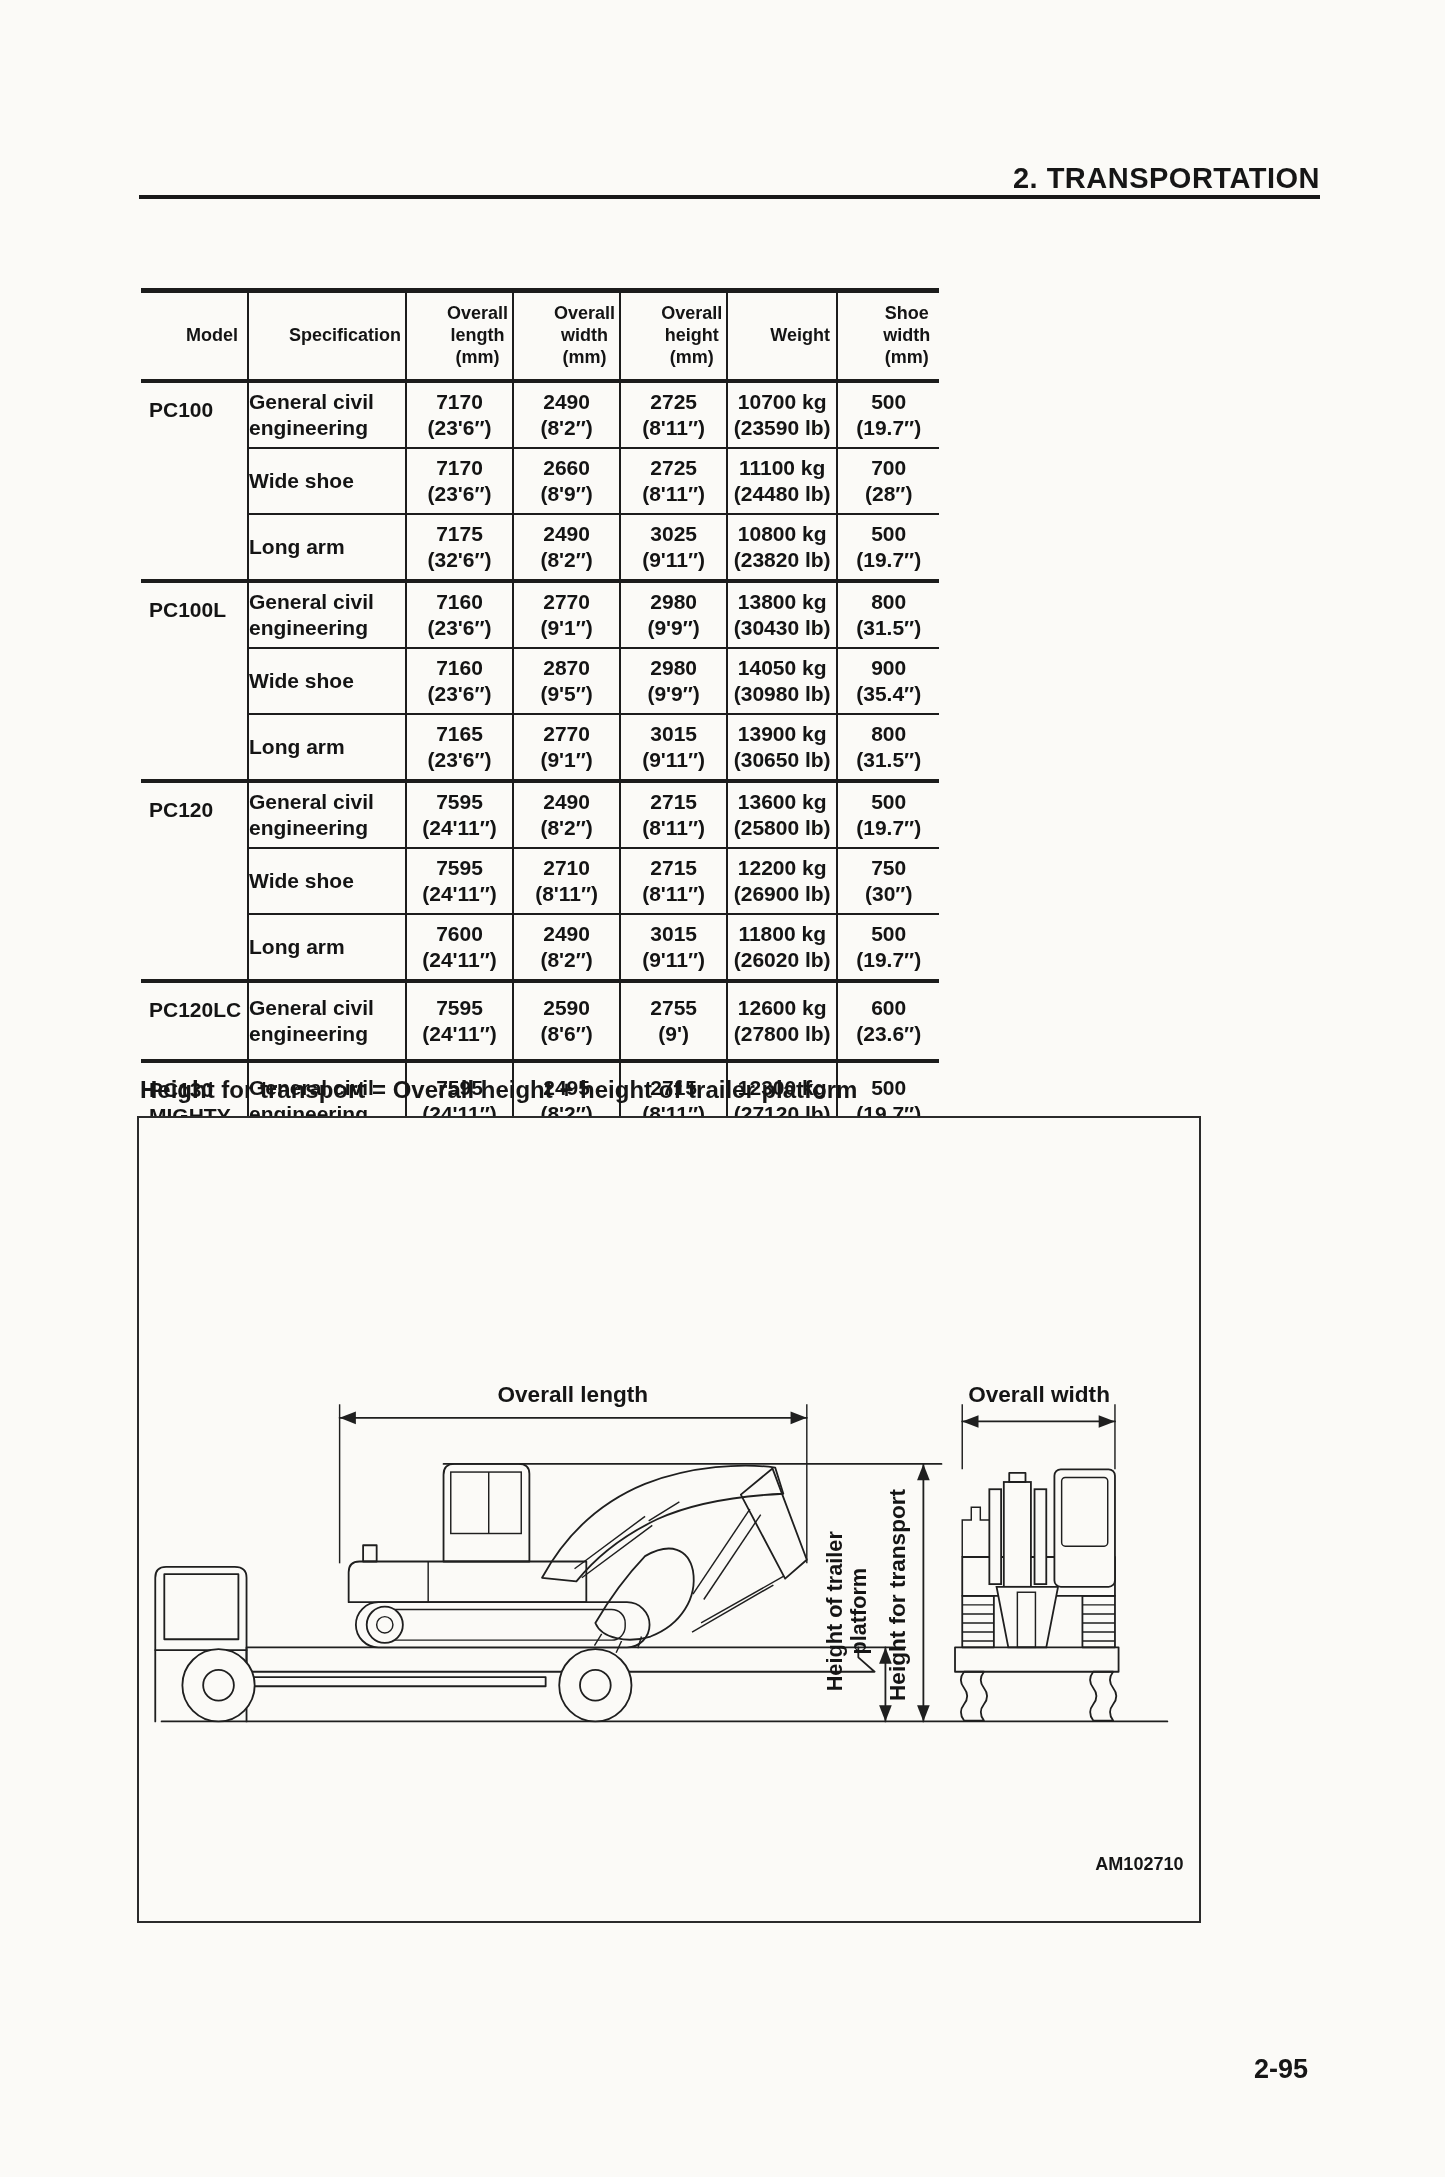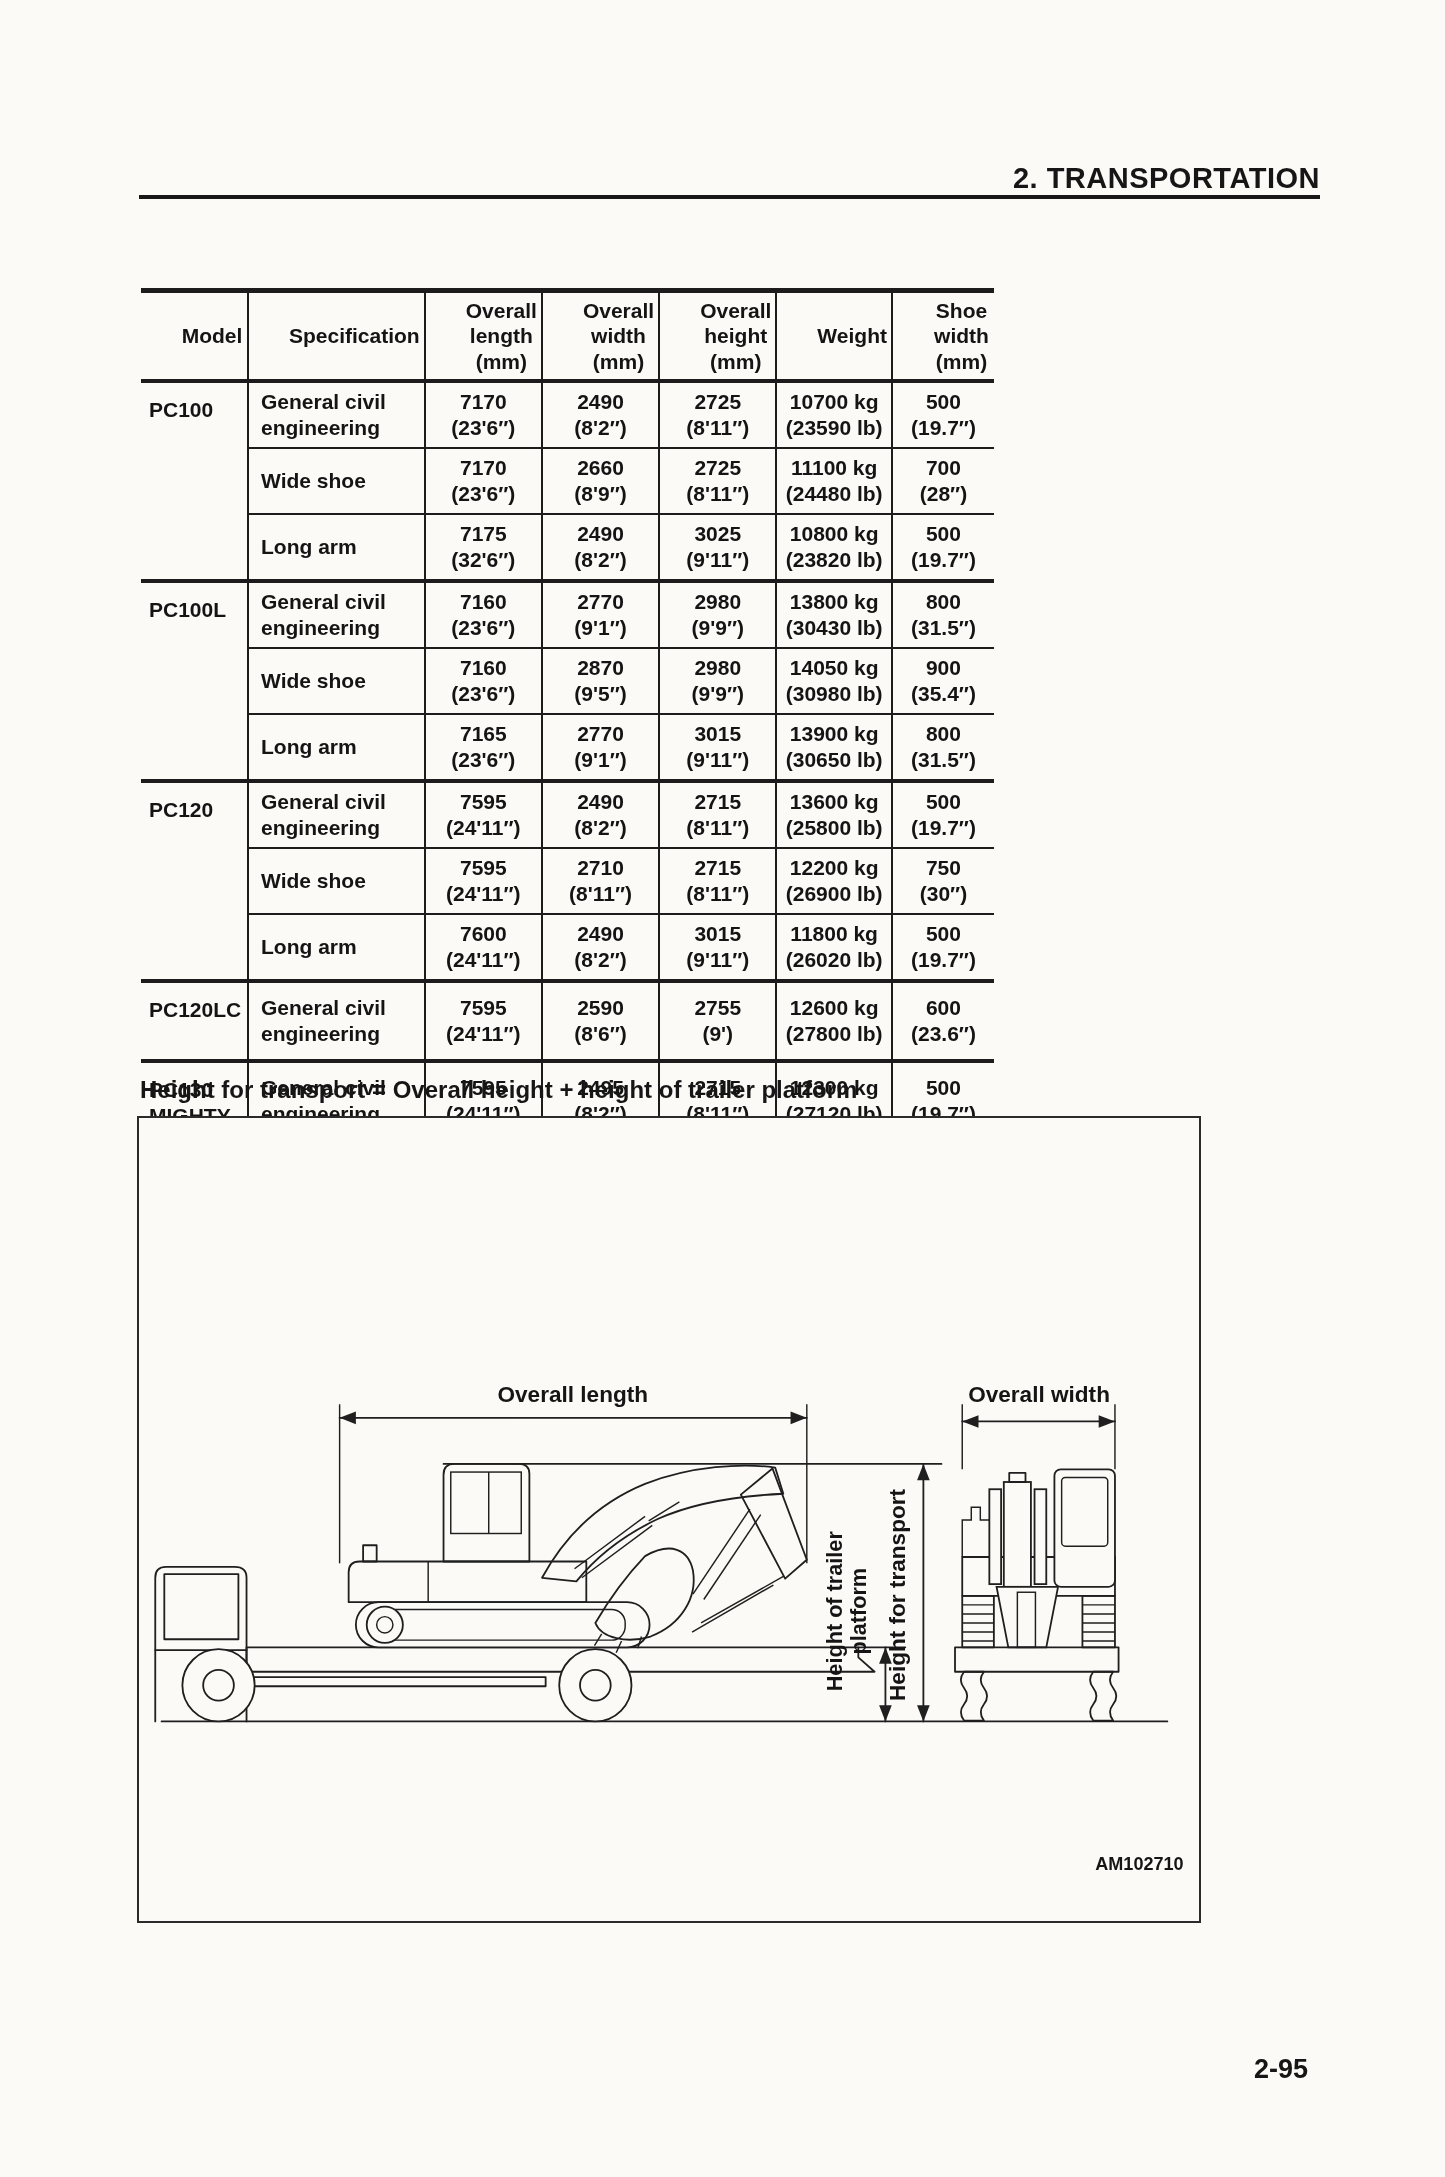--- a/index.html
+++ b/index.html
@@ -23,30 +23,30 @@
     border-collapse:collapse;table-layout:fixed;
     font-size:21px;font-weight:bold;line-height:1.22;color:#141414;
   }
   table.spec th,table.spec td{
     white-space:pre-line;padding:2px 4px;vertical-align:middle;
     border-left:2px solid #1c1c1c;border-right:2px solid #1c1c1c;
   }
   table.spec th{
     height:82px;text-align:center;
     border-top:5px solid #1c1c1c;border-bottom:4px solid #1c1c1c;
-    font-size:21px;
+    font-size:18px;
     padding-left:40px;
   }
   table.spec td{height:60px;text-align:center;}
   table.spec td.cell-model{
     text-align:left;vertical-align:top;padding:14px 4px 2px 8px;border-left:none;
   }
   table.spec th.col-0{border-left:none;}
   table.spec th.col-6,table.spec td.cell-shoe{border-right:none;}
-  table.spec td.cell-spec{text-align:left;padding-left:12px;}
+  table.spec td.cell-spec{text-align:left;padding-left:0;}
   table.spec tr.group-start td{border-top:4px solid #1c1c1c;}
   table.spec tr.sub-row td{border-top:2px solid #1c1c1c;}
   table.spec tr.last-row td{border-bottom:4px solid #a3a3a3;}
   
   .transport-note{
     position:absolute;left:140px;top:1076px;font-size:24px;font-weight:bold;white-space:nowrap;
   }
   
   .figure-box{
     position:absolute;left:137px;top:1116px;width:1064px;height:807px;

